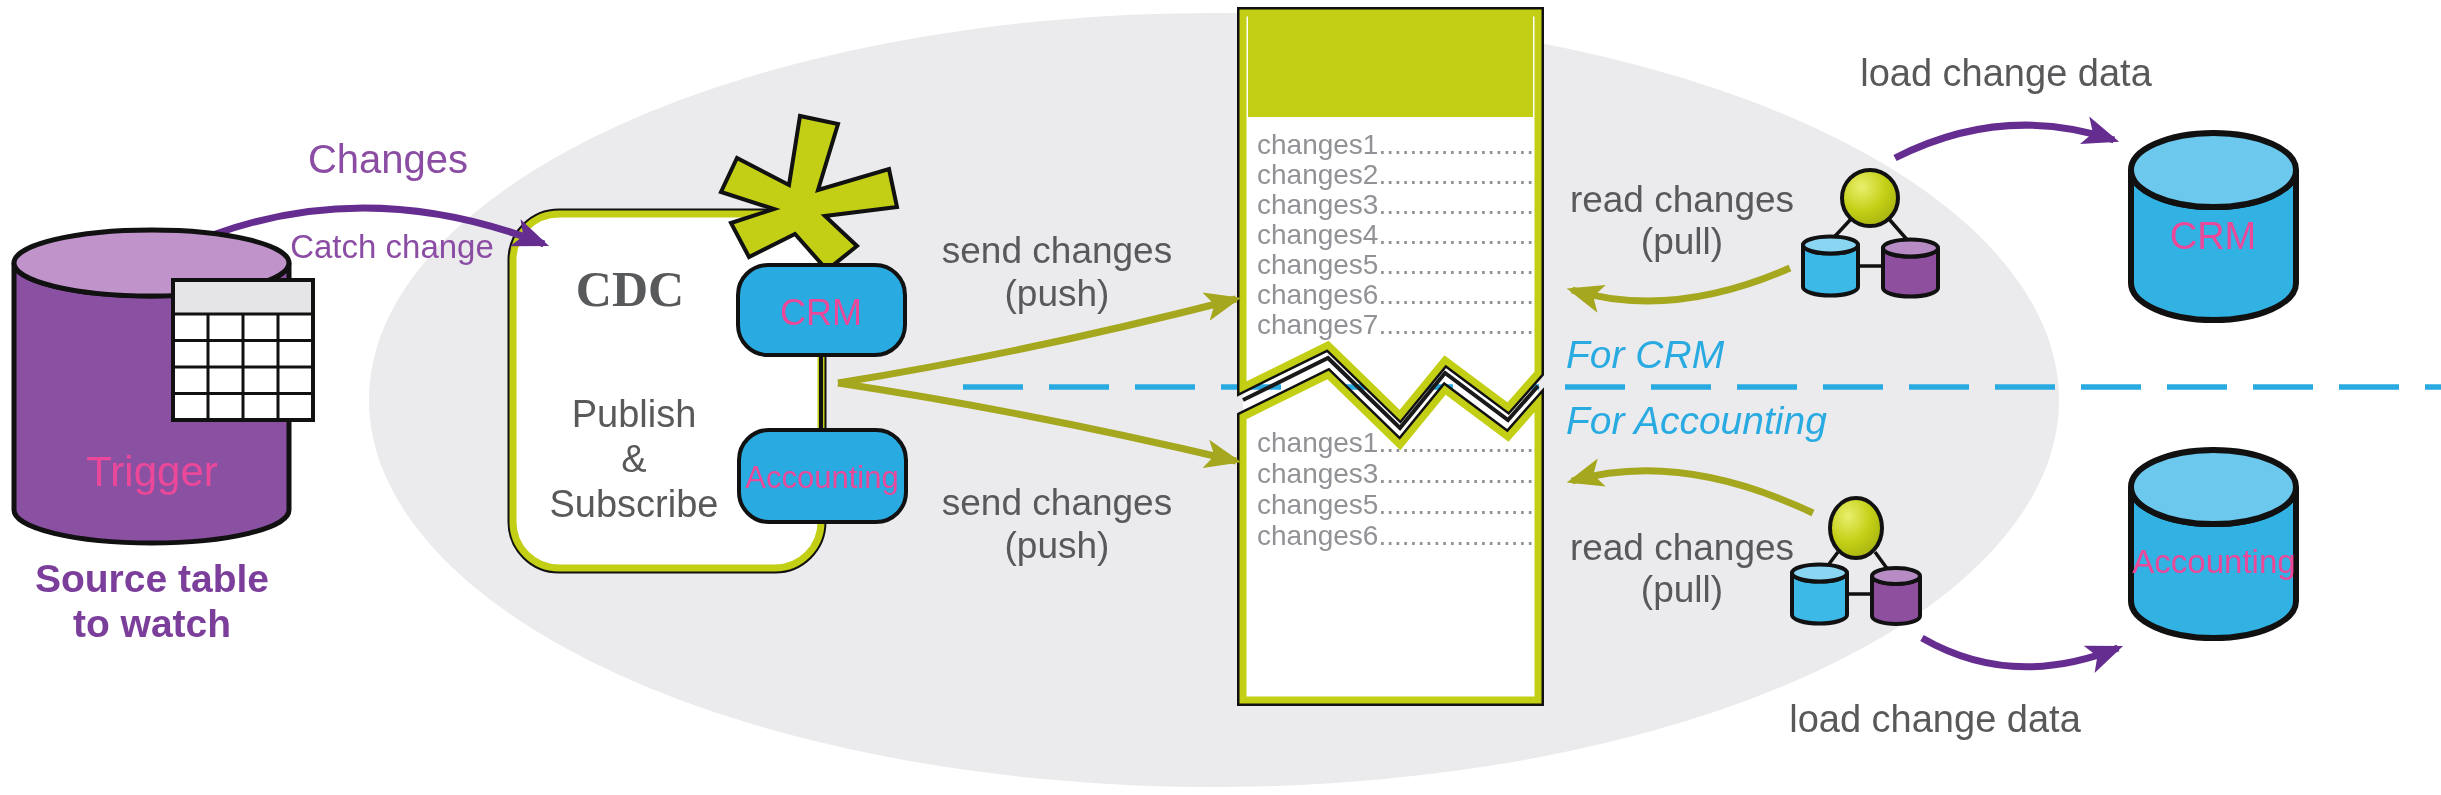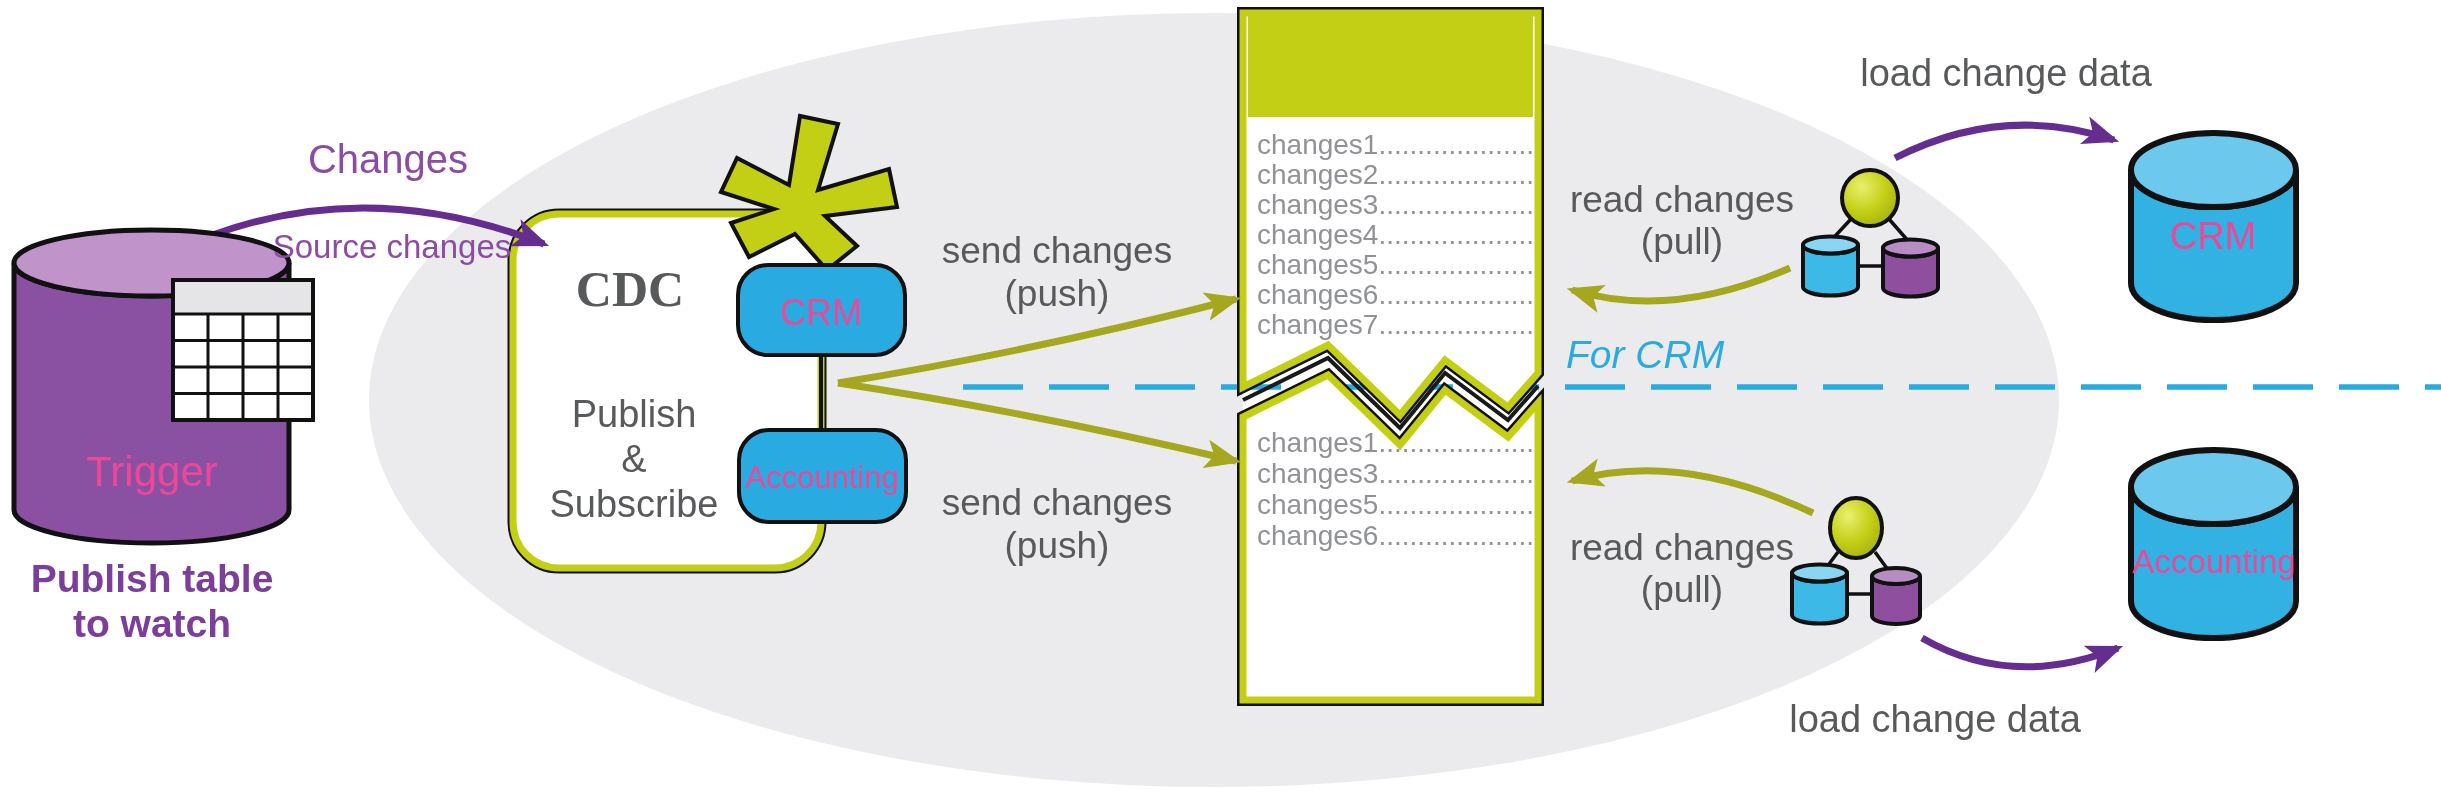--- a/index.html
+++ b/index.html
@@ -128,24 +128,24 @@
     </g>
     <g>
       <path d="M1872,576 L1872,616 A24,8 0 0 0 1920,616 L1920,576 A24,8 0 0 1 1872,576 Z" fill="#8d4f9e" stroke="#111111" stroke-width="4"></path>
       <ellipse cx="1896" cy="576" rx="24" ry="8" fill="#b78cc5" stroke="#111111" stroke-width="4"></ellipse>
     </g>
     <ellipse cx="1856" cy="528" rx="26" ry="30" fill="url(#sphereGrad)" stroke="#111111" stroke-width="4"></ellipse>
   </g>
 </svg>
 
 <div class="lbl purple" style="left:388px;top:136px;font-size:40px;">Changes</div>
-<div class="lbl purple" style="left:392px;top:228px;font-size:33px;">Source changes</div>
+<div class="lbl purple" style="left:392px;top:228px;font-size:33px;">Catch change</div>
 
 <div class="lbl white" style="left:152px;top:448px;font-size:42px;">Trigger</div>
-<div class="lbl purple-bold" style="left:152px;top:556px;font-size:39px;">Publish table
+<div class="lbl purple-bold" style="left:152px;top:556px;font-size:39px;">Source table
 to watch</div>
 
 <div class="lbl gray" style="left:630px;top:260px;font-size:50px;font-weight:bold;font-family:Liberation Serif, serif;">CDC</div>
 <div class="lbl gray" style="left:634px;top:392px;font-size:38px;line-height:45px;">Publish
 &amp;
 Subscribe</div>
 
 <div class="lbl white" style="left:821px;top:292px;font-size:36px;">CRM</div>
 <div class="lbl white" style="left:822px;top:460px;font-size:31px;">Accounting</div>
 
@@ -167,20 +167,21 @@
 <div class="rowtxt" style="left:1257px;top:459px;">changes3.....................</div>
 <div class="rowtxt" style="left:1257px;top:490px;">changes5.....................</div>
 <div class="rowtxt" style="left:1257px;top:521px;">changes6.....................</div>
 
 <div class="lbl gray" style="left:1682px;top:179px;font-size:37px;line-height:42px;">read changes
 (pull)</div>
 <div class="lbl gray" style="left:1682px;top:527px;font-size:37px;line-height:42px;">read changes
 (pull)</div>
 
 <div class="lbl cyan" style="left:1566px;top:332px;font-size:39px;transform:none;text-align:right;">For CRM</div>
+<div class="lbl cyan" style="left:1566px;top:398px;font-size:39px;transform:none;text-align:left;">For Accounting</div>
 
 <div class="lbl gray" style="left:2006px;top:51px;font-size:38px;">load change data</div>
 <div class="lbl gray" style="left:1935px;top:697px;font-size:38px;">load change data</div>
 
 <div class="lbl white" style="left:2213px;top:214px;font-size:38px;">CRM</div>
 <div class="lbl white" style="left:2214px;top:543px;font-size:33px;">Accounting</div>
 
 </div>
 
 </body></html>

